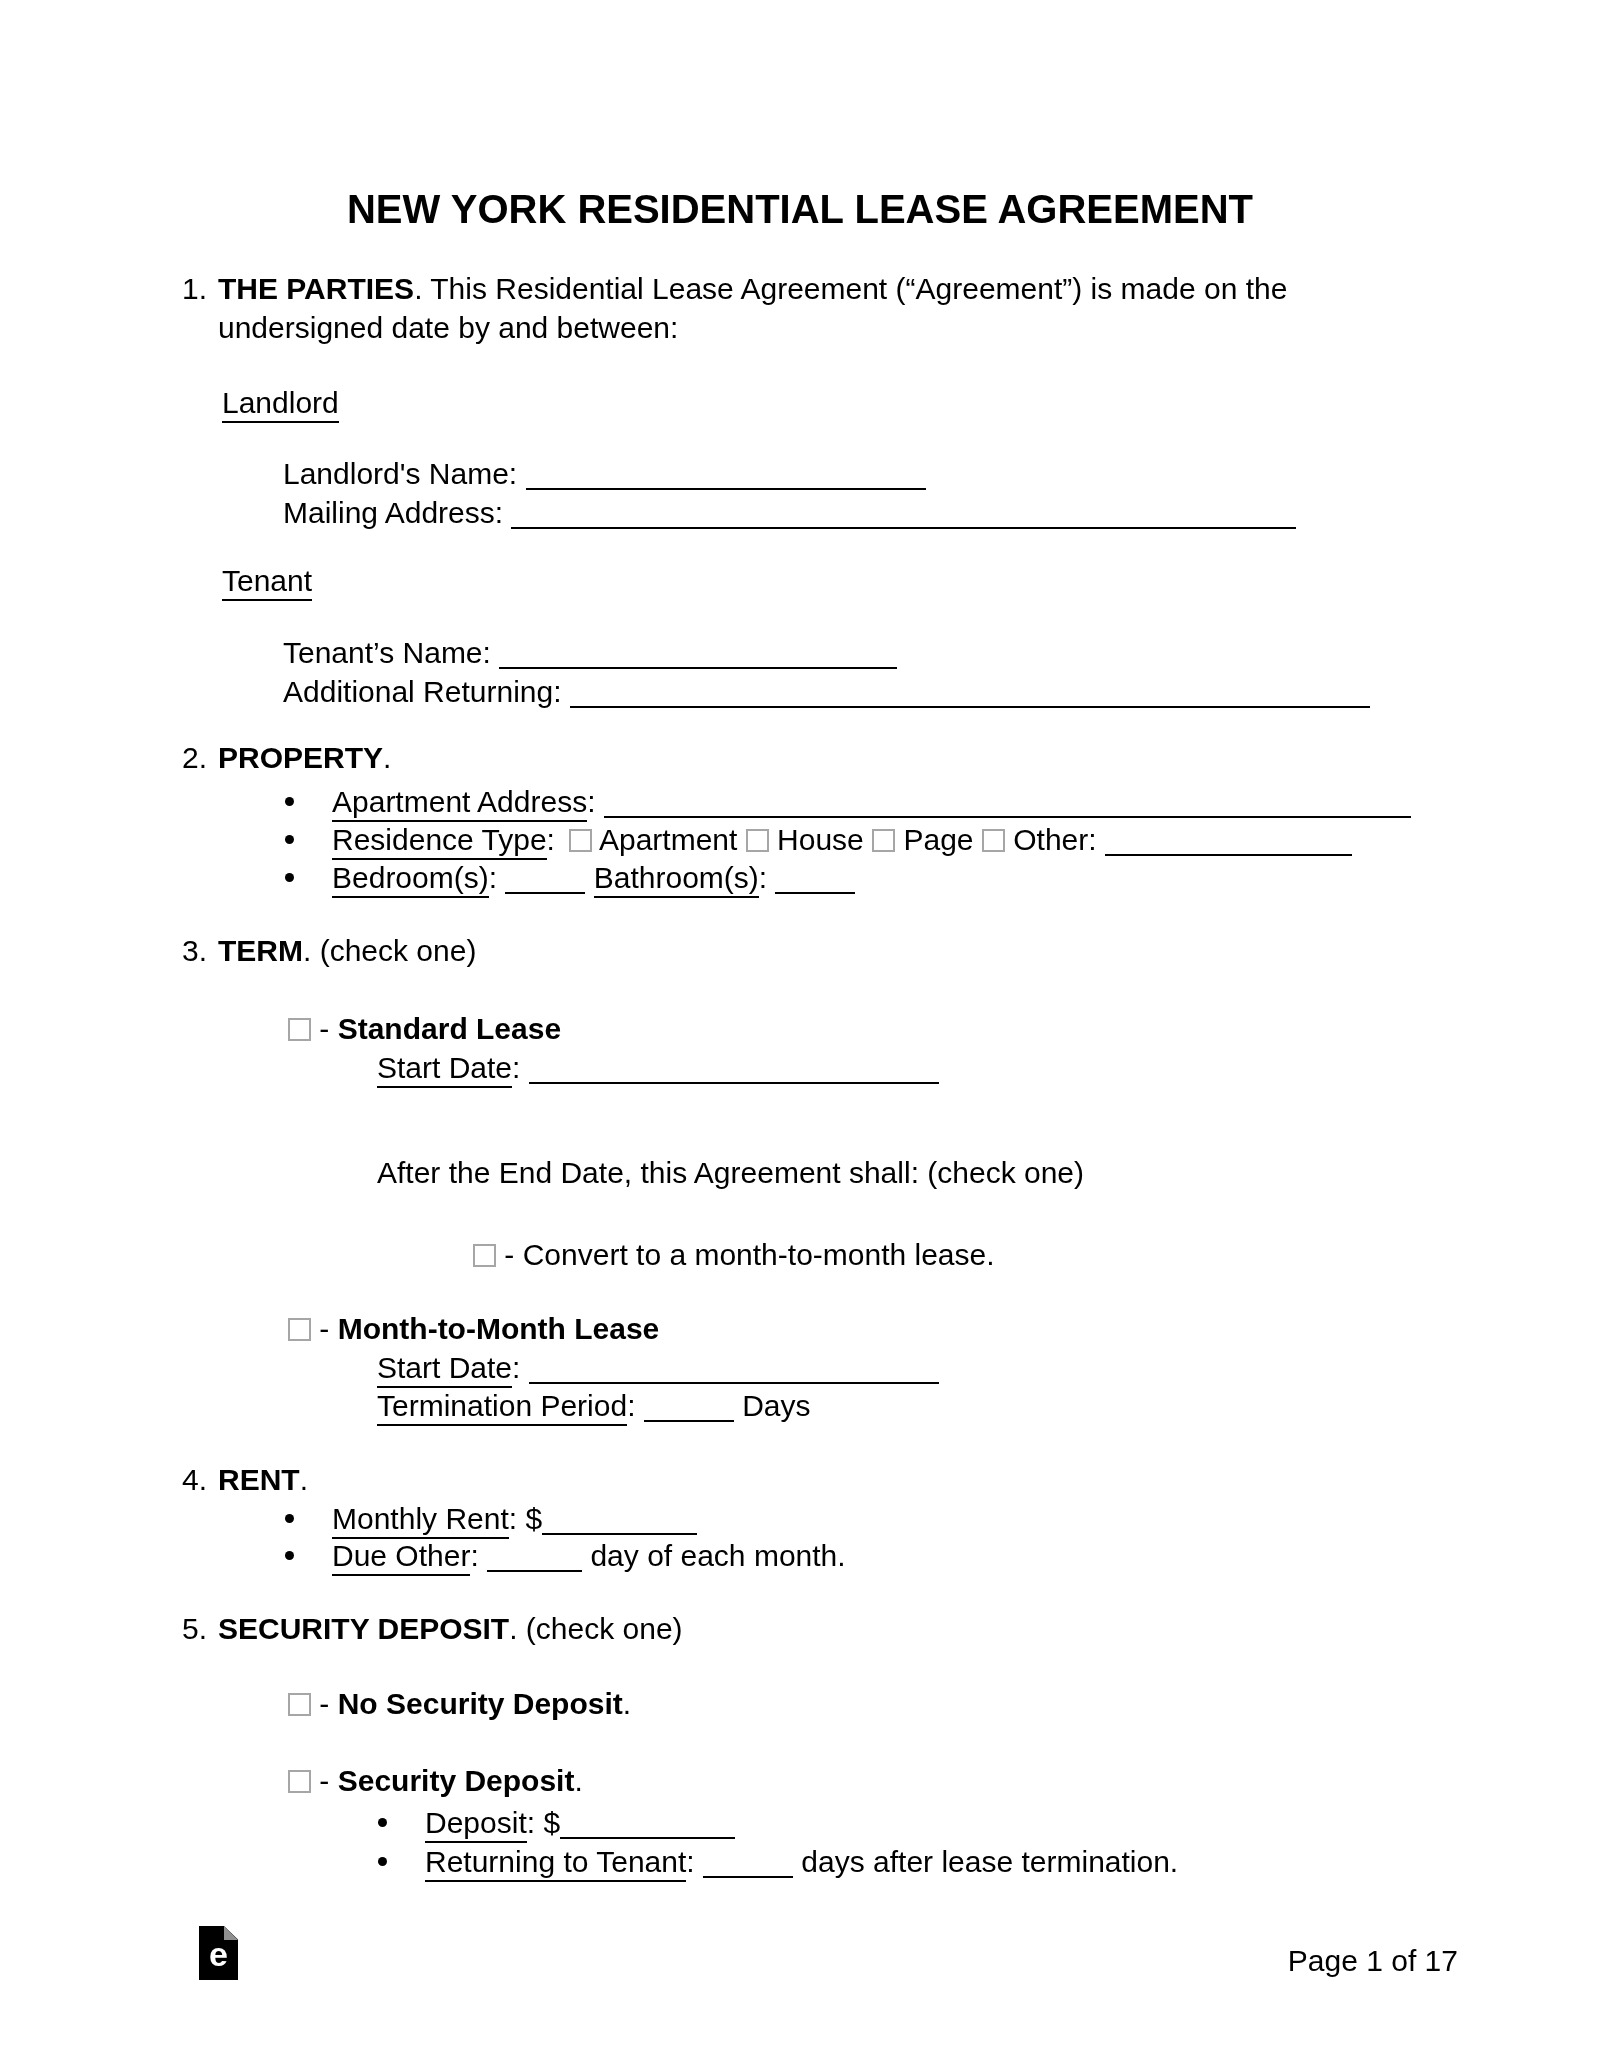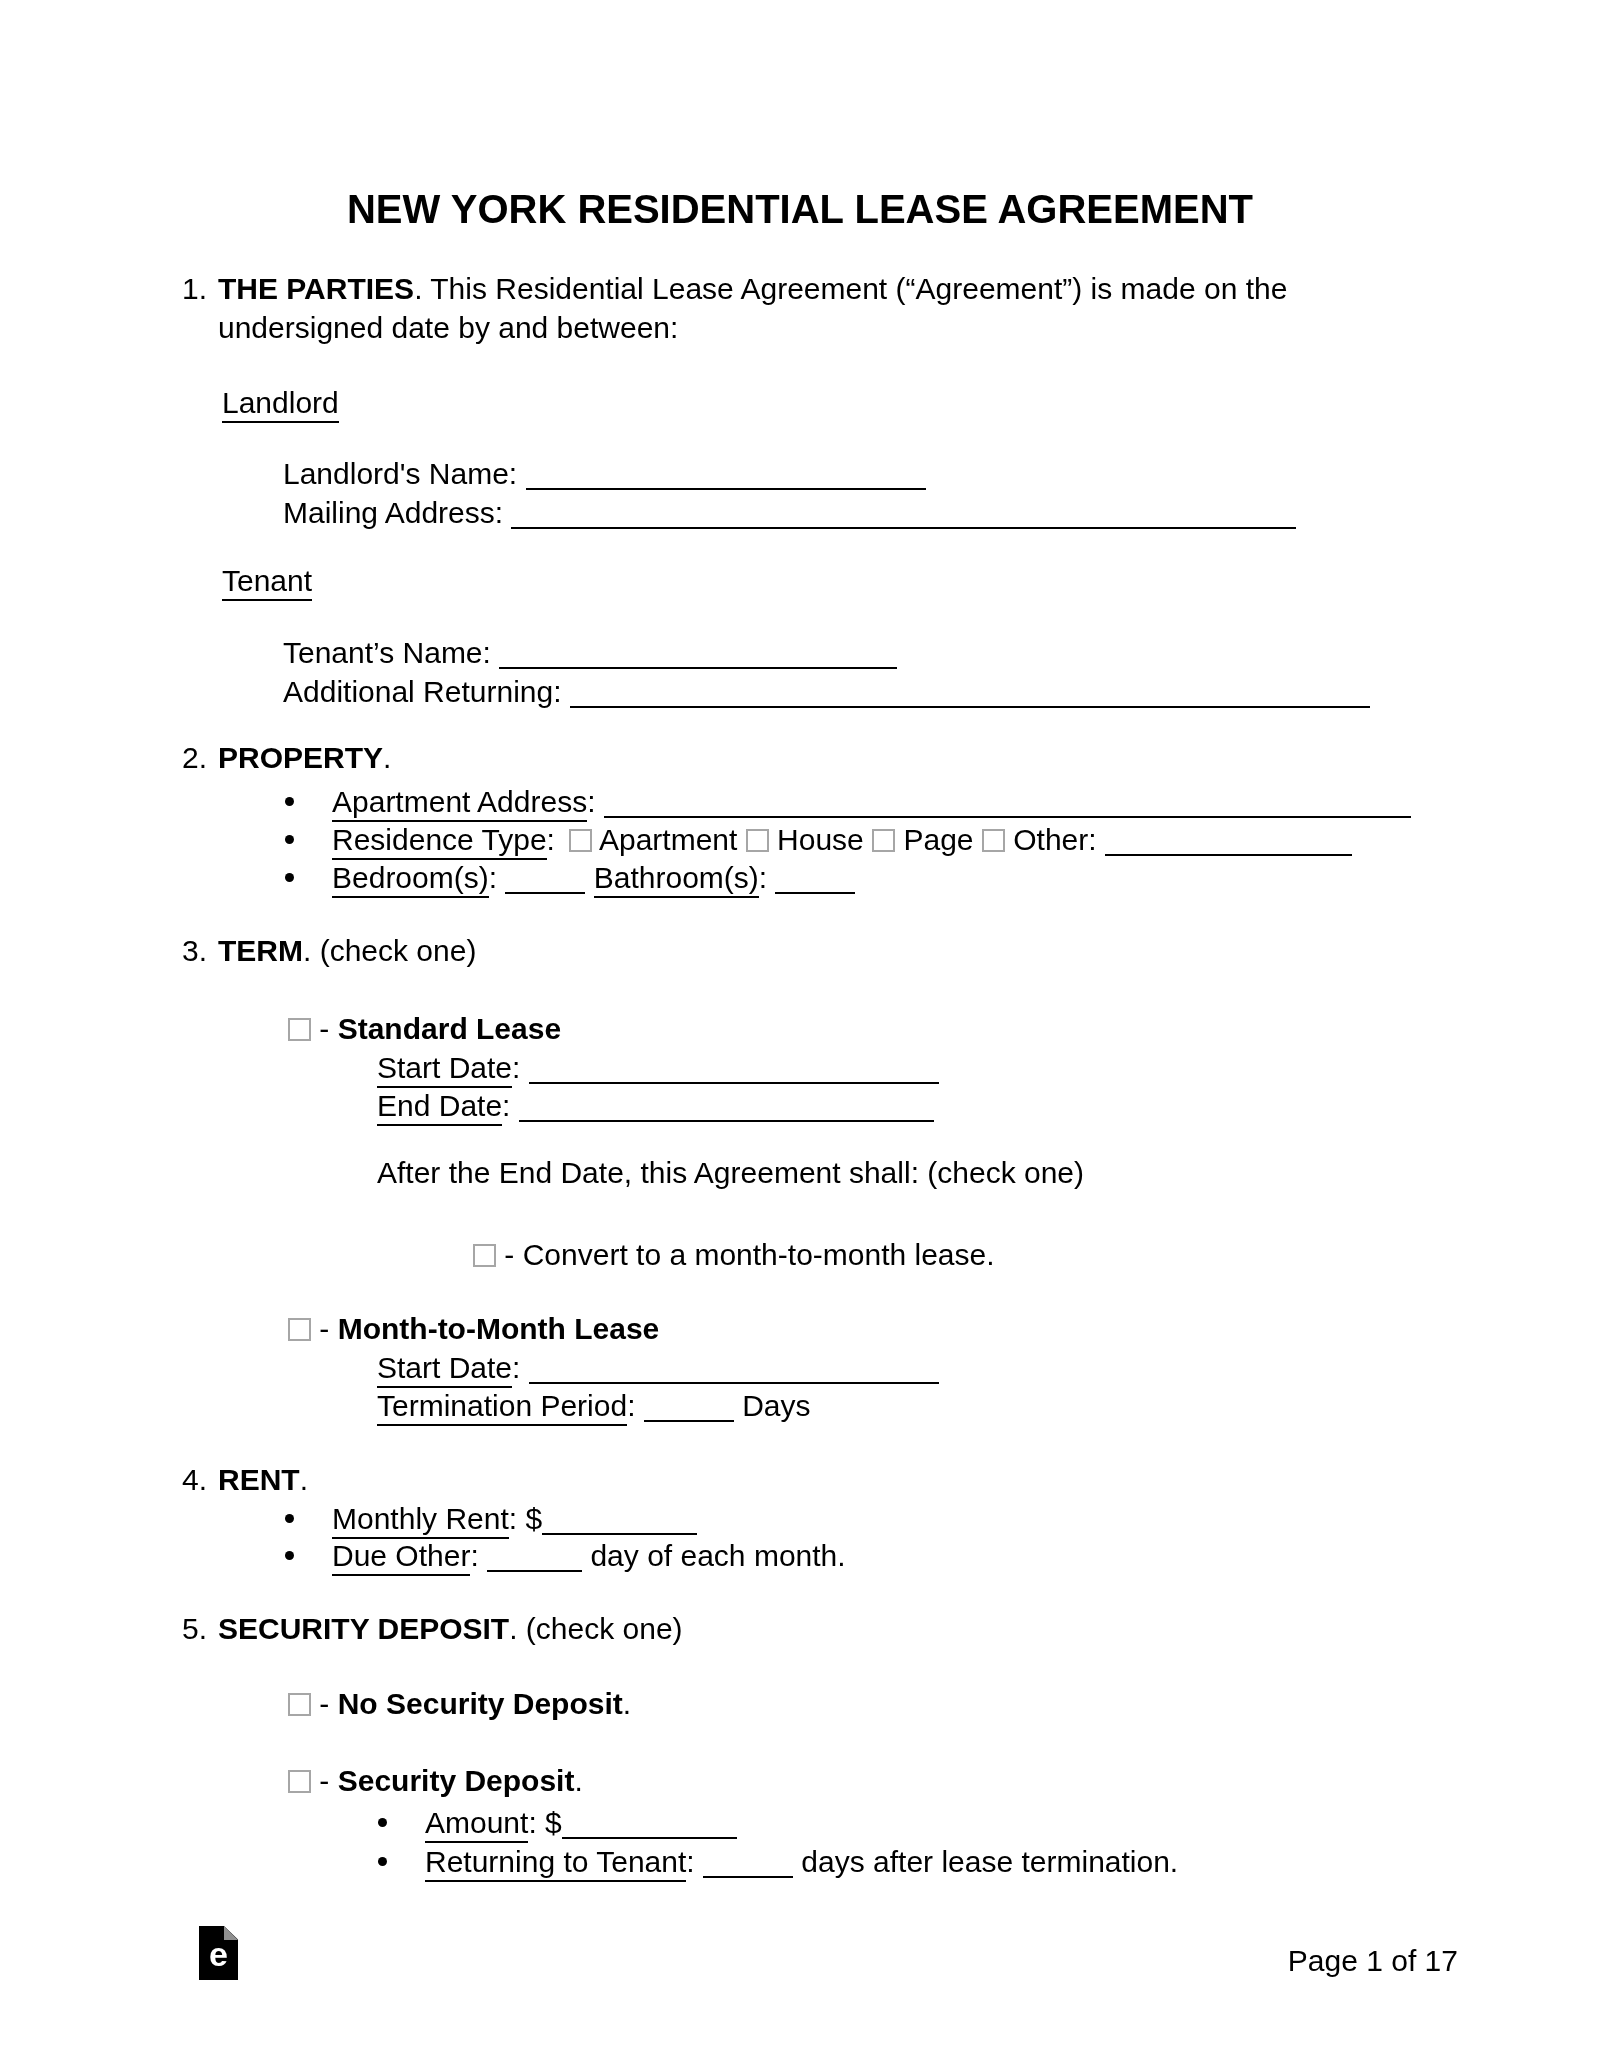--- a/index.html
+++ b/index.html
@@ -95,40 +95,39 @@
   <div class="line" style="top:782px;left:285px"><span class="dot"></span><span class="lul">Apartment Address</span><span>:</span> <span class="blank" style="width:807px"></span></div>
 
   <div class="line" style="top:820px;left:285px"><span class="dot"></span><span class="lul">Residence Type</span><span>:</span> <span class="cb" style="margin-left:6px"></span> <span>Apartment</span> <span class="cb"></span> <span>House</span> <span class="cb"></span> <span>Page</span> <span class="cb"></span> <span>Other:</span> <span class="blank" style="width:247px"></span></div>
 
   <div class="line" style="top:858px;left:285px"><span class="dot"></span><span class="lul">Bedroom(s)</span><span>:</span> <span class="blank" style="width:80px"></span> <span class="lul">Bathroom(s)</span><span>:</span> <span class="blank" style="width:80px"></span></div>
 
   <div class="line" style="top:931px;left:182px"><span class="num">3.</span><span class="b">TERM</span><span>. (check one)</span></div>
 
   <div class="line" style="top:1009px;left:288px"><span class="cb"></span> <span>-</span> <span class="b">Standard Lease</span></div>
   <div class="line" style="top:1048px;left:377px"><span class="lul">Start Date</span><span>:</span> <span class="blank" style="width:410px"></span></div>
-  <div class="line" style="top:1086px;left:377px"><span class="lul">End Date</span><span>:</span> <span class="blank" style="width:415px"></span></div>
 
   <div class="line" style="top:1153px;left:377px">After the End Date, this Agreement shall: (check one)</div>
   <div class="line" style="top:1235px;left:473px"><span class="cb"></span> <span>- Convert to a month-to-month lease.</span></div>
 
   <div class="line" style="top:1309px;left:288px"><span class="cb"></span> <span>-</span> <span class="b">Month-to-Month Lease</span></div>
   <div class="line" style="top:1348px;left:377px"><span class="lul">Start Date</span><span>:</span> <span class="blank" style="width:410px"></span></div>
   <div class="line" style="top:1386px;left:377px"><span class="lul">Termination Period</span><span>:</span> <span class="blank" style="width:90px"></span> <span>Days</span></div>
 
   <div class="line" style="top:1460px;left:182px"><span class="num">4.</span><span class="b">RENT</span><span>.</span></div>
 
   <div class="line" style="top:1499px;left:285px"><span class="dot"></span><span class="lul">Monthly Rent</span><span>:</span> <span>$</span><span class="blank" style="width:155px"></span></div>
   <div class="line" style="top:1536px;left:285px"><span class="dot"></span><span class="lul">Due Other</span><span>:</span> <span class="blank" style="width:95px"></span> <span>day of each month.</span></div>
 
   <div class="line" style="top:1609px;left:182px"><span class="num">5.</span><span class="b">SECURITY DEPOSIT</span><span>. (check one)</span></div>
 
   <div class="line" style="top:1684px;left:288px"><span class="cb"></span> <span>-</span> <span class="b">No Security Deposit</span><span>.</span></div>
 
   <div class="line" style="top:1761px;left:288px"><span class="cb"></span> <span>-</span> <span class="b">Security Deposit</span><span>.</span></div>
-  <div class="line" style="top:1803px;left:378px"><span class="dot"></span><span class="lul">Amount</span><span>:</span> <span>$</span><span class="blank" style="width:175px"></span></div>
+  <div class="line" style="top:1803px;left:378px"><span class="dot"></span><span class="lul">Deposit</span><span>:</span> <span>$</span><span class="blank" style="width:175px"></span></div>
   <div class="line" style="top:1842px;left:378px"><span class="dot"></span><span class="lul">Returning to Tenant</span><span>:</span> <span class="blank" style="width:90px"></span> <span>days after lease termination.</span></div>
 
   <div class="logo">
     <div class="sheet"></div>
     <div class="fold"></div>
     <div class="letter">e</div>
   </div>
   <div class="line pagenum" style="top:1941px">Page 1 of 17</div>
 
 </div>

